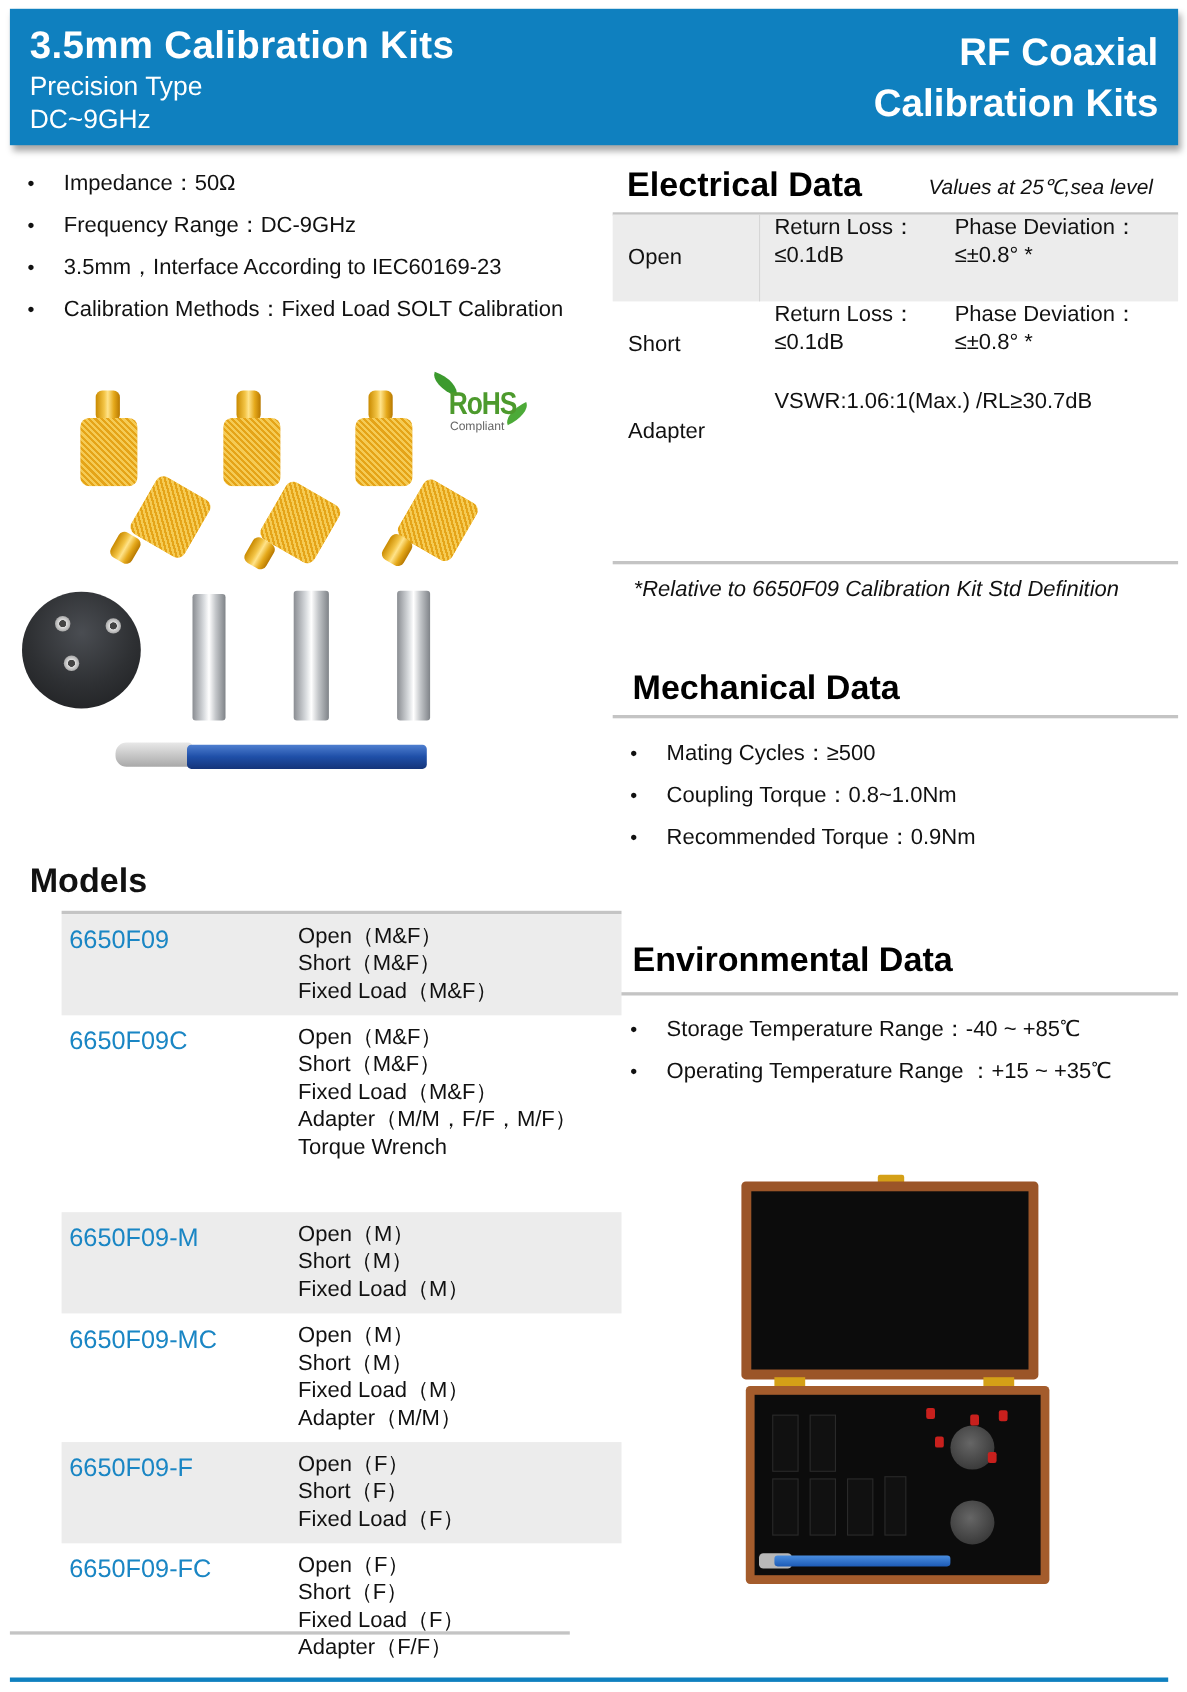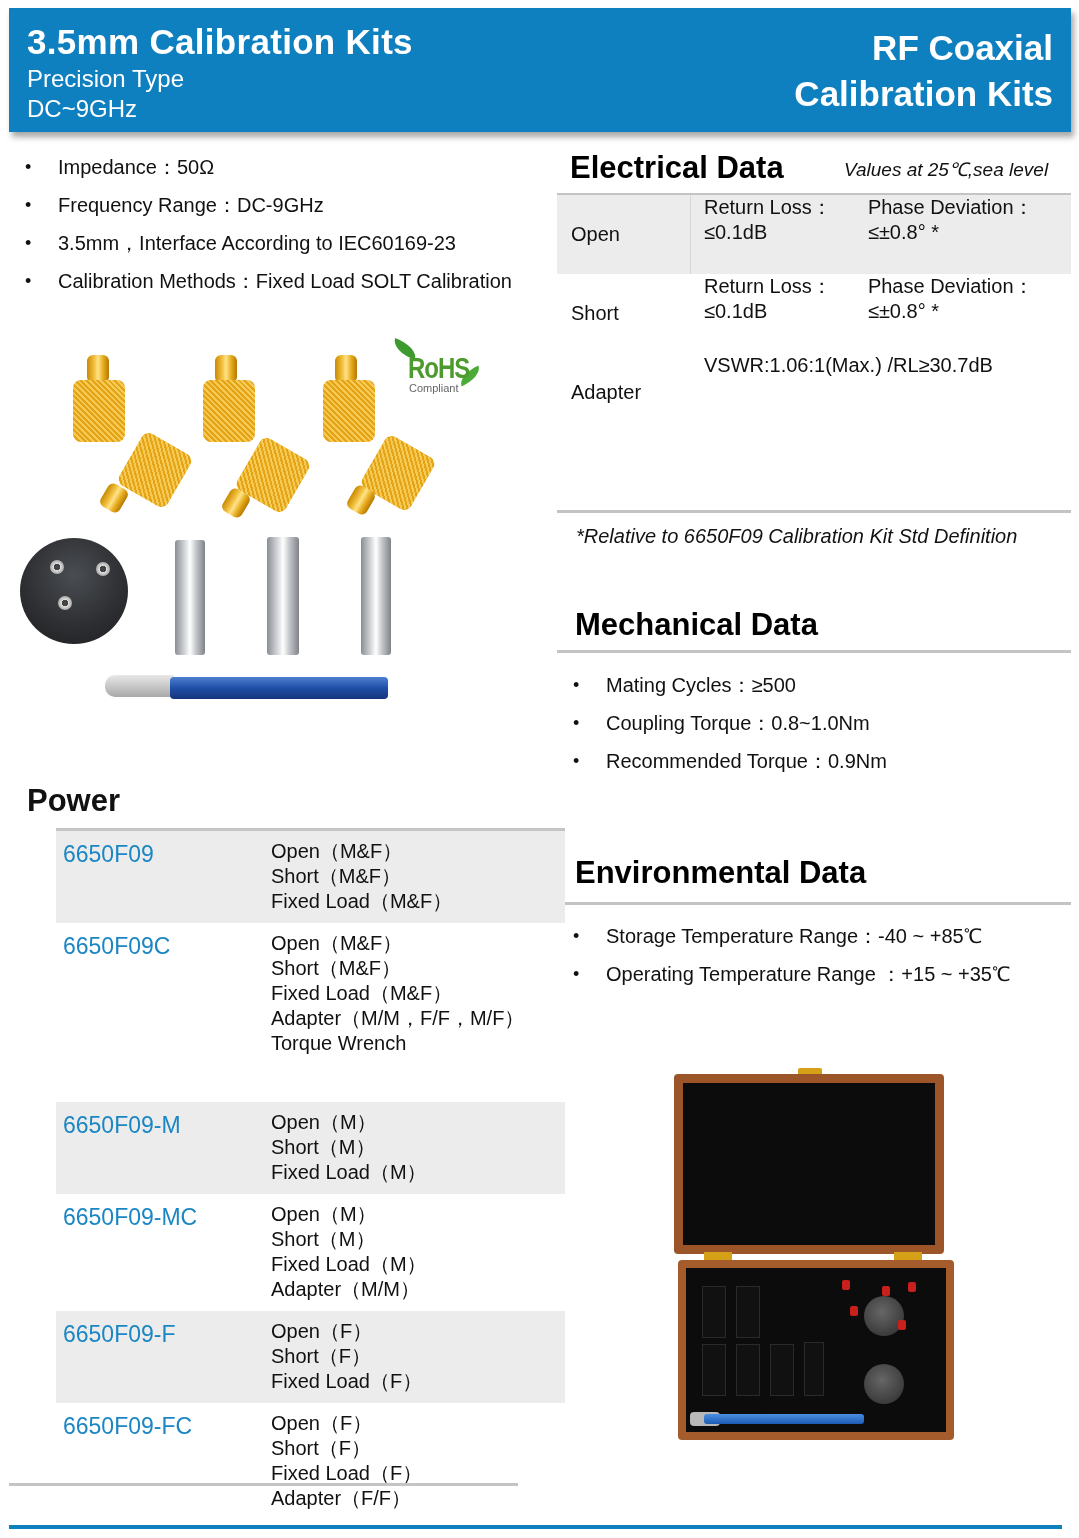--- a/index.html
+++ b/index.html
@@ -202,21 +202,21 @@
   <div class="bullet-row">
     <span class="dot">•</span>
     <span class="txt">Storage Temperature Range：-40 ~ +85℃</span>
   </div>
   <div class="bullet-row">
     <span class="dot">•</span>
     <span class="txt">Operating Temperature Range ：+15 ~ +35℃</span>
   </div>
 </div>
 
-<div class="models-title">Power</div>
+<div class="models-title">Models</div>
 <div class="models">
   <div class="mrow shade" style="height:92px;">
     <div class="mname">6650F09</div>
     <div class="mitems">
       <div>Open（M&amp;F）</div>
       <div>Short（M&amp;F）</div>
       <div>Fixed Load（M&amp;F）</div>
     </div>
   </div>
   <div class="mrow" style="height:179px;">

